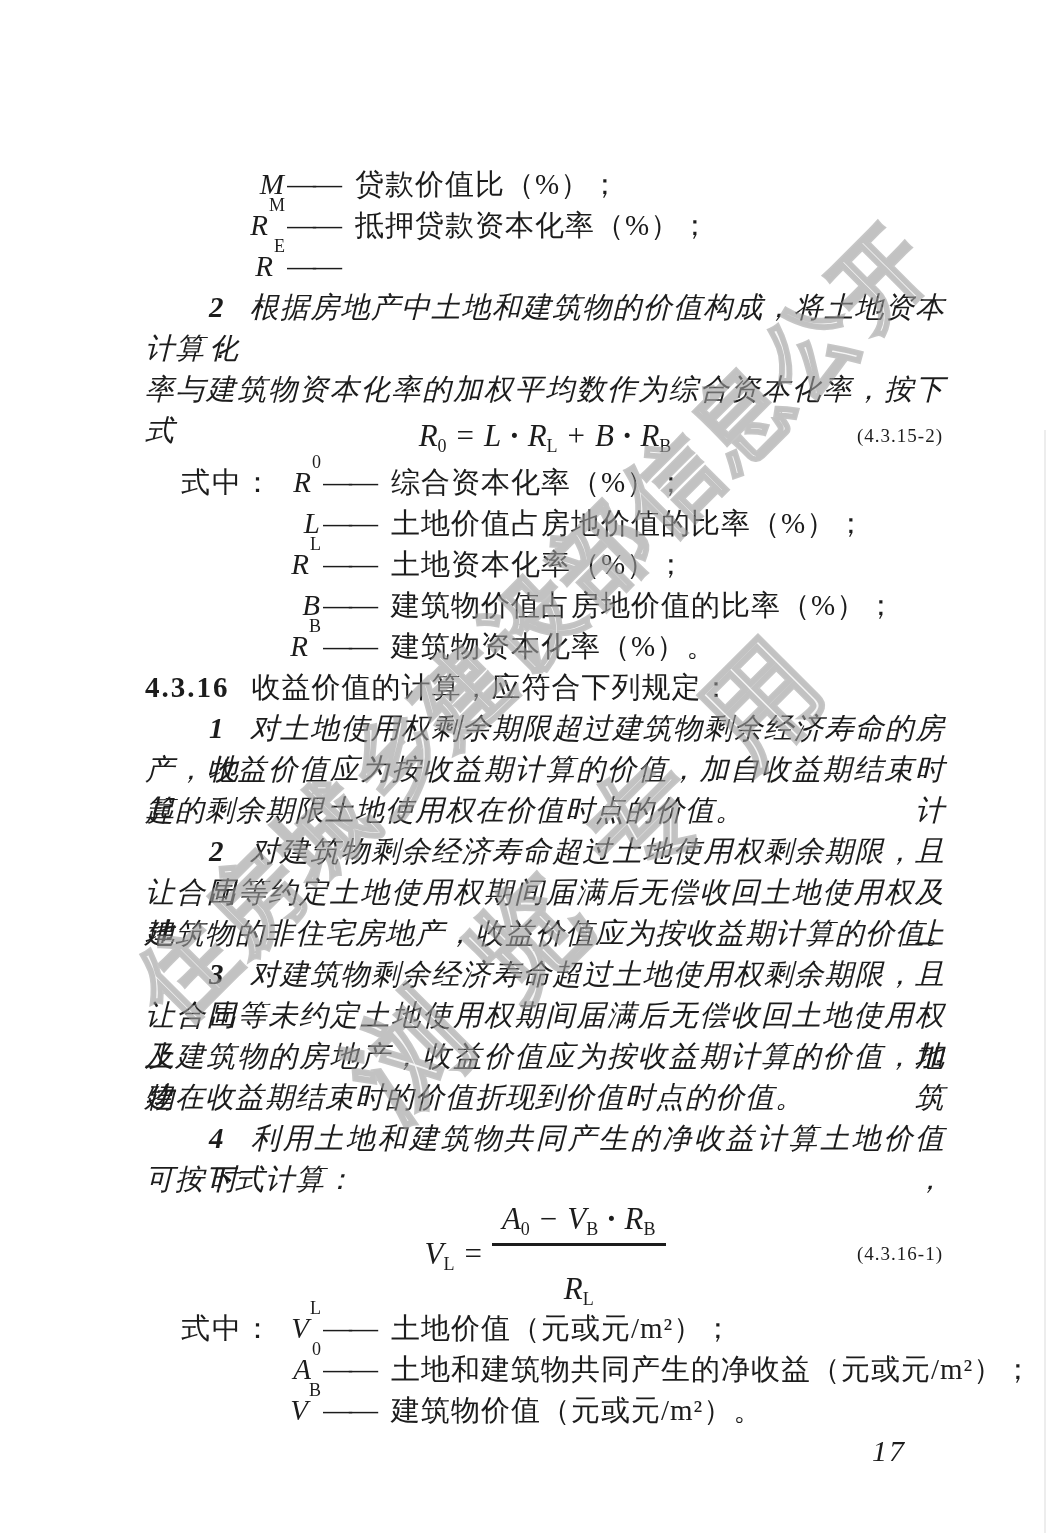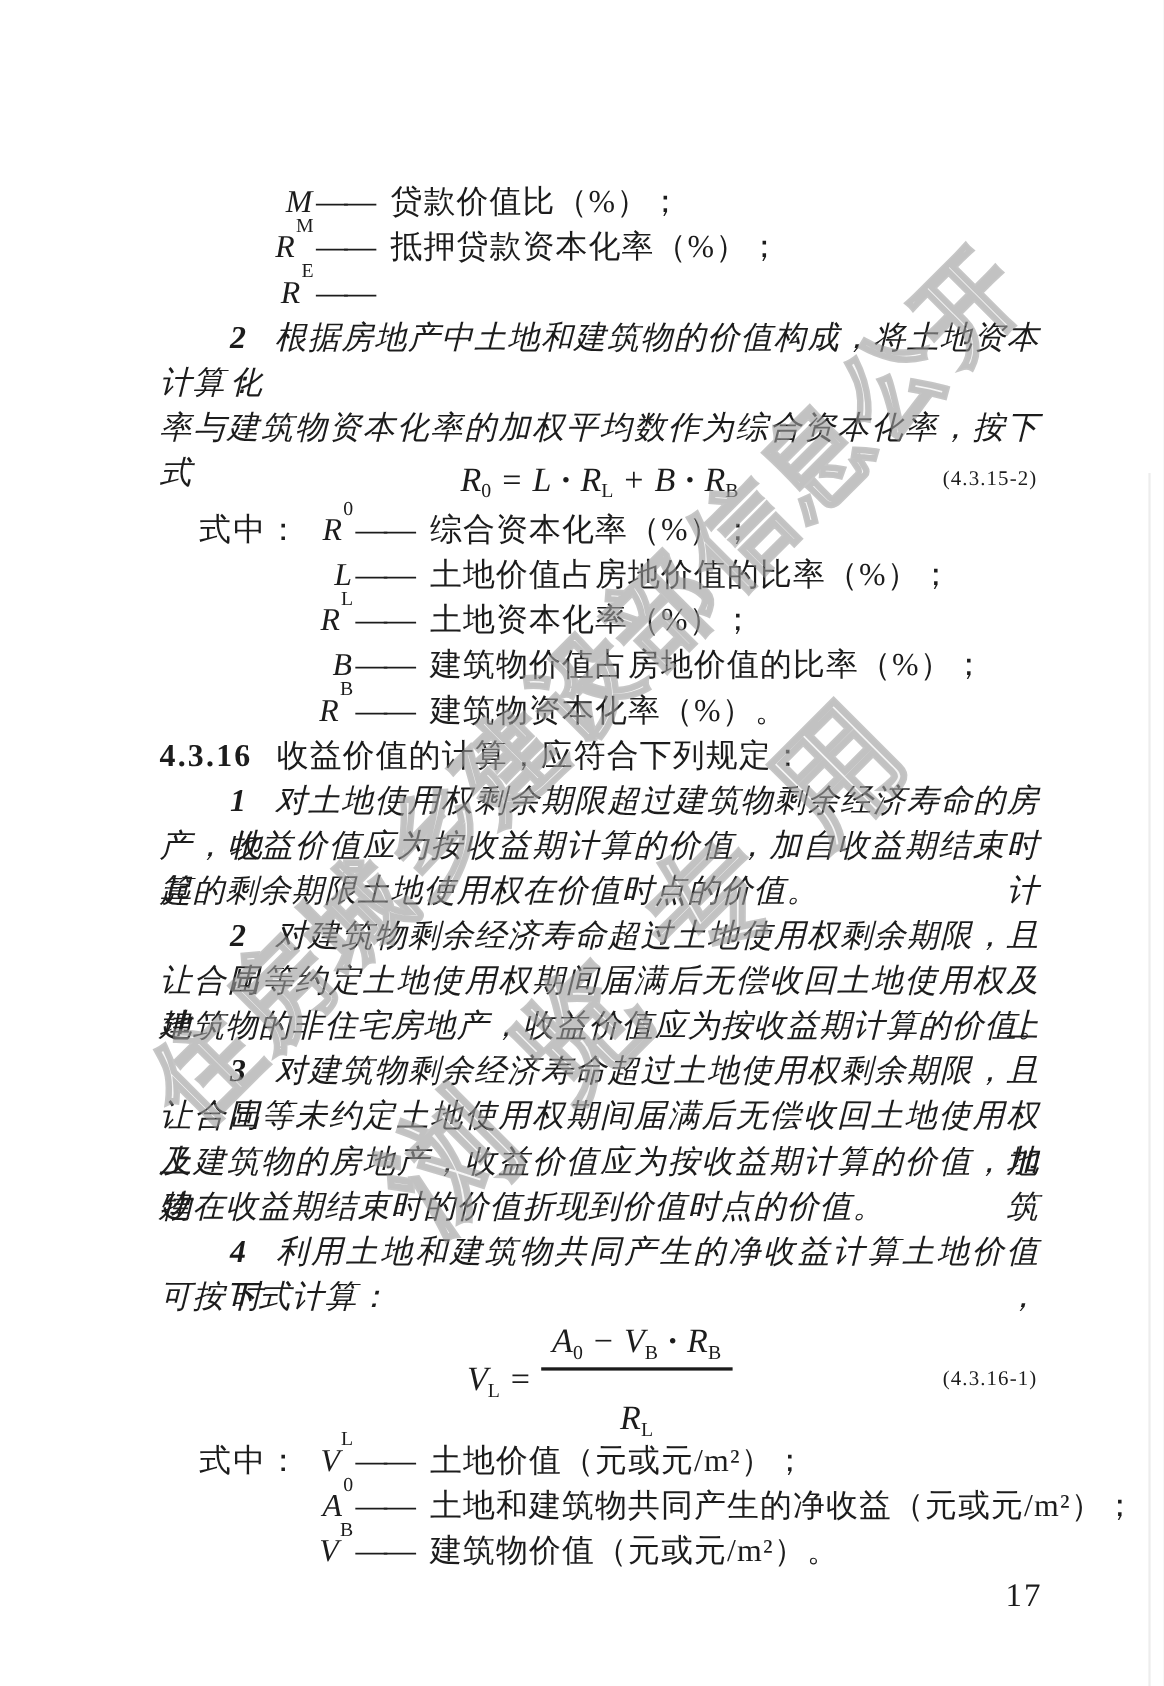--- a/index.html
+++ b/index.html
@@ -52,21 +52,21 @@
     white-space:nowrap;font-weight:bold;
     color:rgba(200,200,200,0.16);
     -webkit-text-stroke:3px rgba(152,152,152,0.55);
     font-family:"Liberation Serif","DejaVu Serif",serif;
   }
   .wm1{left:535px;top:622px;font-size:92px;letter-spacing:6px;transform:translate(-50%,-50%) rotate(-45deg);}
   .wm2{left:605px;top:860px;font-size:112px;letter-spacing:54px;transform:translate(-50%,-50%) rotate(-45deg);}
   
   .pageno{
     position:absolute;left:872px;top:1434px;
-    font-size:30px;letter-spacing:2px;z-index:1;margin-left:42px;
+    font-size:30px;font-style:italic;letter-spacing:2px;z-index:1;
   }
   .scan-edge{position:absolute;right:12px;top:430px;bottom:0;width:2px;background:#ededed;z-index:0;}
 </style>
 </head>
 <body>
 
 <div class="page">
   <div class="scan-edge"></div>
 
   <div class="wm wm1">住房城乡建设部信息公开</div>

